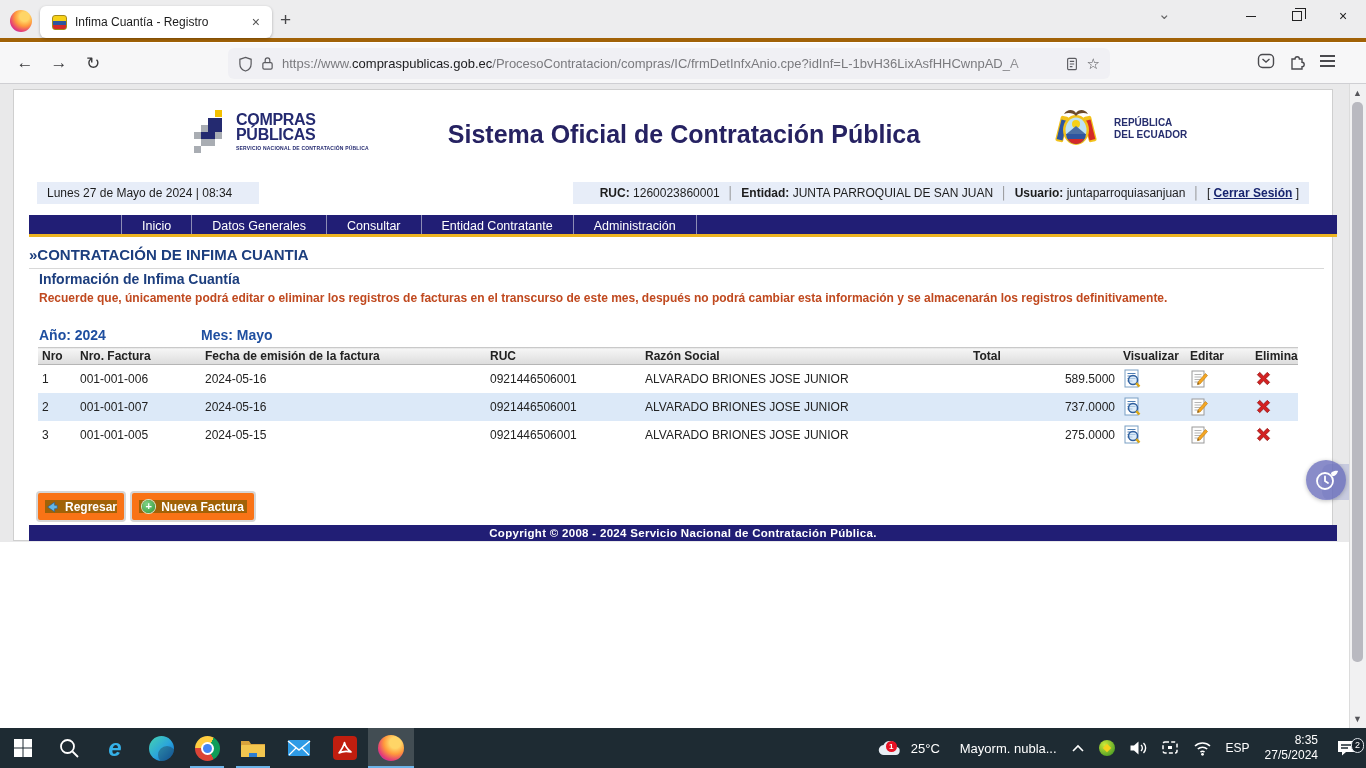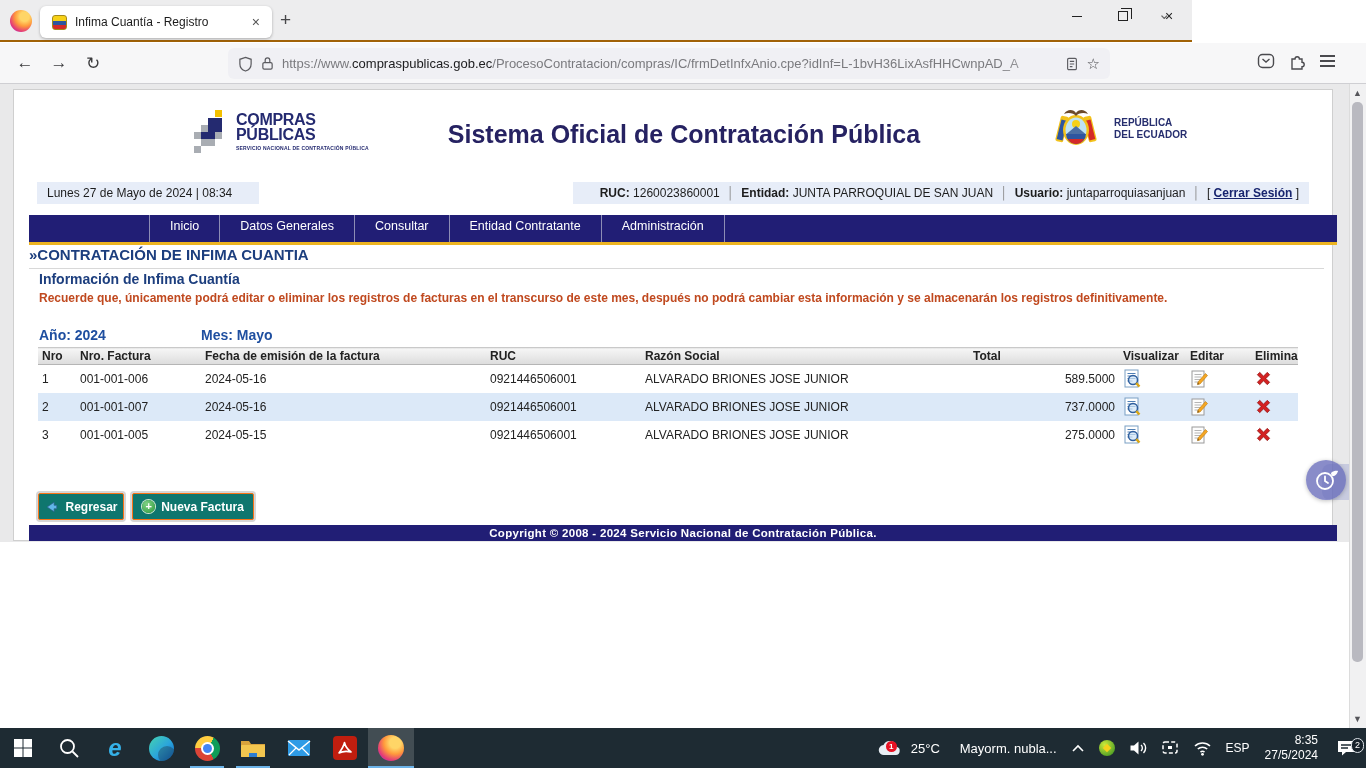--- a/index.html
+++ b/index.html
@@ -1,21 +1,21 @@
 <!DOCTYPE html>
 <html><head>
 <meta charset="utf-8">
 <style>
   *{margin:0;padding:0;box-sizing:border-box;}
   html,body{width:1366px;height:768px;overflow:hidden;}
   body{font-family:"Liberation Sans",sans-serif;background:#fff;position:relative;}
   .abs{position:absolute;}
 
   
-  #titlebar{left:0;top:0;width:1192px;height:42px;background:#ededee;border-bottom:2px solid #a16207;}
+  #titlebar{left:0;top:0;width:1366px;height:42px;background:#ededee;border-bottom:4px solid #a16207;}
   #ffapp{left:10px;top:10px;width:22px;height:22px;border-radius:50%;
     background:radial-gradient(circle at 66% 30%,#ffd567 0 22%,#ff9a3c 45%,#e3387a 72%,#7542e5 100%);}
   #tab{left:40px;top:6px;width:232px;height:32px;background:#fff;border-radius:6px;
     box-shadow:0 1px 3px rgba(0,0,0,.28);display:flex;align-items:center;padding:0 8px 0 12px;}
   .favicon{width:15px;height:15px;border-radius:3px;flex:0 0 auto;margin-right:8px;
     background:linear-gradient(180deg,#f7d117 0 42%,#2d55a0 42% 72%,#d42a28 72% 100%);border:1px solid #a58a1a;}
   #tab .t{font-size:12px;color:#1b1b1b;white-space:nowrap;overflow:hidden;flex:1;}
   #tab .x{font-size:14px;color:#555;padding:2px 4px;border-radius:4px;}
   .chromeglyph{color:#474749;font-size:19px;line-height:1;}
   .dim{color:#b3b3b6;}
@@ -48,21 +48,21 @@
   #republic{left:1040px;top:16px;display:flex;align-items:center;}
   #republic .rt{font-size:10px;font-weight:bold;color:#262e6e;line-height:12px;margin-left:16px;}
 
   
   .infobox{top:92px;height:22px;background:#e7edf8;font-size:12px;color:#1d1d1d;display:flex;align-items:center;padding:0 10px;white-space:nowrap;}
   .infobox b{font-weight:bold;}
   .sep{color:#8a8a8a;padding:0 7px;}
   #logout{color:#17246e;font-weight:bold;text-decoration:underline;}
 
   
-  #navbar{left:15px;top:125px;width:1308px;height:30px;background:#211e75;border-bottom:3px solid #edb421;display:flex;padding-left:120px;}
+  #navbar{left:15px;top:125px;width:1308px;height:22px;background:#211e75;border-bottom:3px solid #edb421;display:flex;padding-left:92px;}
   .navitem{color:#fff;font-size:12.5px;line-height:22px;padding:0 20px;border-left:1px solid #8d8db5;}
   .navitem:last-child{border-right:1px solid #8d8db5;}
 
   
   #bigcrumb{left:15px;top:156px;width:1295px;font-size:15px;font-weight:bold;color:#1c3e7e;border-bottom:1px solid #d8d8d8;padding-bottom:5px;}
   #subtitle{left:25px;top:181px;font-size:14px;font-weight:bold;color:#1c3e7e;}
   #warning{left:25px;top:201px;width:1192px;font-size:12px;font-weight:bold;color:#c0491f;line-height:15px;}
   #yearlbl{left:25px;top:237px;font-size:14px;font-weight:bold;color:#1f4fa0;}
   #monthlbl{left:187px;top:237px;font-size:14px;font-weight:bold;color:#1f4fa0;}
 
@@ -71,22 +71,22 @@
   #tbl th{height:17px;font-weight:bold;text-align:left;background:linear-gradient(#f6f6f6,#dcdcdc);
     border-top:1px solid #c9c9c9;border-bottom:1px solid #b5b5b5;padding:0 4px;white-space:nowrap;overflow:hidden;}
   #tbl td{height:28px;padding:0 4px;white-space:nowrap;overflow:hidden;}
   #tbl tr.blue td{background:#dce9f8;}
   .num{text-align:right;}
   #tbl tr.totrow td{height:21px;background:#d8d8d8;font-weight:bold;}
   #tbl tr.totrow td.lite{background:#f2f2f2;text-align:right;}
   .aicon{display:inline-block;vertical-align:middle;}
 
   
-  .navybtn{top:403px;height:27px;background:#0f766e;color:#fff;font-size:12px;font-weight:bold;
-    display:flex;align-items:center;justify-content:center;box-shadow:0 0 0 2px #d6d6d6;border:1px solid #f97316;border-radius:2px;gap:6px;}
+  .navybtn{top:403px;height:27px;background:#a16207;color:#fff;font-size:12px;font-weight:bold;
+    display:flex;align-items:center;justify-content:center;box-shadow:0 0 0 2px #d6d6d6;border:7px solid #f97316;border-radius:2px;gap:6px;}
   #plusic{width:13px;height:13px;border-radius:50%;background:radial-gradient(circle at 35% 30%,#7fd184,#2f9a3c);
     color:#fff;font-size:11px;line-height:13px;text-align:center;font-weight:bold;box-shadow:0 0 0 1px #cfe9cf;}
 
   
   #copybar{left:15px;top:435px;width:1308px;height:16px;background:#211e75;color:#fff;font-size:11.5px;font-weight:bold;
     display:flex;align-items:center;justify-content:center;letter-spacing:.3px;}
 
   
   #floattab{left:1322px;top:464px;width:28px;height:36px;background:rgba(148,155,205,.38);border-radius:8px 0 0 8px;}
   #floatwidget{left:1306px;top:460px;width:40px;height:40px;border-radius:50%;background:rgba(104,108,186,.78);

